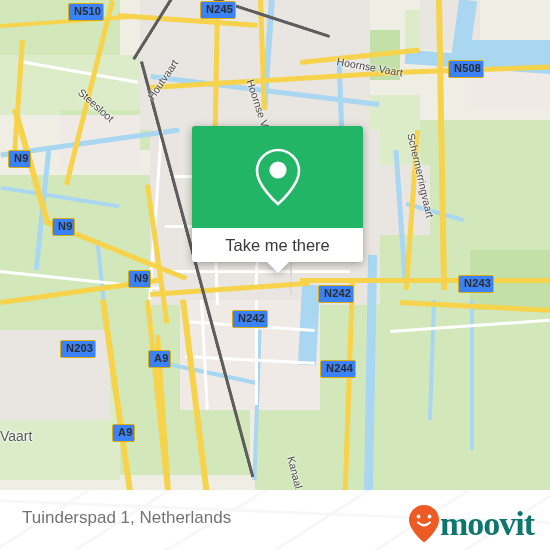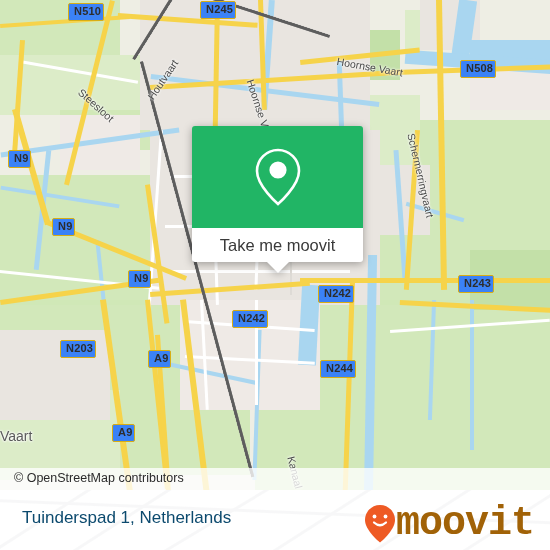--- a/index.html
+++ b/index.html
@@ -110,31 +110,31 @@
 
   
   #footer {
     position:absolute; left:0; top:490px; width:550px; height:60px;
     background:#ffffff;
     overflow:hidden;
   }
   #footer-bg { position:absolute; inset:0; opacity:.07; }
   #footer-title {
     position:absolute; left:22px; top:18px;
-    font-size:17px; color:#0c4a6e;
+    font-size:17px; color:#737373;
     font-family:"Liberation Sans", sans-serif;
   }
   #brand {
     position:absolute; right:16px; top:14px;
     display:flex; align-items:center; gap:0px;
   }
   #brand-word {
-    font-size:40px; font-weight:bold; color:#a16207;
+    font-size:34px; font-weight:bold; color:#0f766e;
     letter-spacing:-1px; line-height:34px;
-    font-family:Liberation Mono, monospace;
+    font-family:Liberation Serif, serif;
   }
 </style>
 </head>
 <body>
 
 <div id="app">
 
   <div id="map">
 
     <div class="land"></div>
@@ -243,49 +243,46 @@
         <div class="waterlbl" style="left: 297px; top: 455px; transform: rotate(76deg);">Kanaal</div>
       </div>
 
     <div id="place-labels">
         <div class="placelbl" style="left: 0px; top: 428px;">Vaart</div>
       </div>
 
     <div id="shields">
         <div class="shield" style="left: 68px; top: 3px;">N510</div>
         <div class="shield" style="left: 200px; top: 1px;">N245</div>
-        <div class="shield" style="left: 460px; top: 60px;">N508</div>
+        <div class="shield" style="left: 448px; top: 60px;">N508</div>
         <div class="shield" style="left: 8px; top: 150px;">N9</div>
         <div class="shield" style="left: 52px; top: 218px;">N9</div>
         <div class="shield" style="left: 128px; top: 270px;">N9</div>
         <div class="shield" style="left: 232px; top: 310px;">N242</div>
         <div class="shield" style="left: 318px; top: 285px;">N242</div>
         <div class="shield" style="left: 458px; top: 275px;">N243</div>
         <div class="shield" style="left: 320px; top: 360px;">N244</div>
         <div class="shield" style="left: 60px; top: 340px;">N203</div>
         <div class="shield" style="left: 148px; top: 350px;">A9</div>
         <div class="shield" style="left: 112px; top: 424px;">A9</div>
       </div>
 
     <div id="popup">
       <div id="popup-green">
         <svg width="52" height="62" viewBox="0 0 52 62">
           <path d="M26 4 C14.4 4 5 13.4 5 25 C5 40 26 58 26 58 C26 58 47 40 47 25 C47 13.4 37.6 4 26 4 Z" fill="none" stroke="#ffffff" stroke-width="2.6"></path>
           <circle cx="26" cy="24" r="8.6" fill="#ffffff"></circle>
         </svg>
       </div>
       <div id="popup-bar">
-        <span>Take me moovit</span>
+        <span>Take me there</span>
       </div>
       <div id="popup-tail"></div>
     </div>
 
-    <div id="attrib">
-      <span>© OpenStreetMap contributors</span>
-    </div>
   </div>
 
   <div id="footer">
     <svg id="footer-bg" viewBox="0 0 550 60" preserveAspectRatio="none">
       <g stroke="#9aa0a6" stroke-width="3" fill="none">
         <path d="M-20 70 L120 -20"></path>
         <path d="M60 70 L200 -20"></path>
         <path d="M150 70 L300 -20"></path>
         <path d="M260 70 L400 -20"></path>
         <path d="M360 70 L500 -20"></path>

